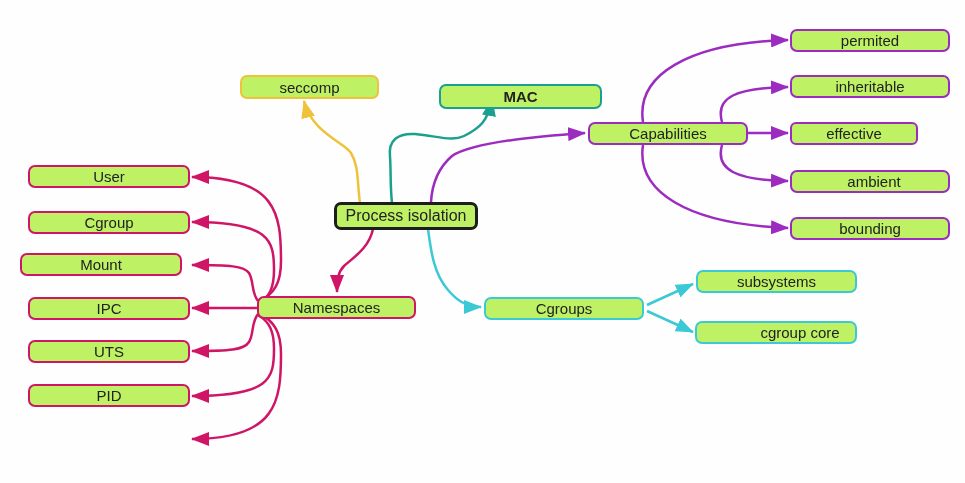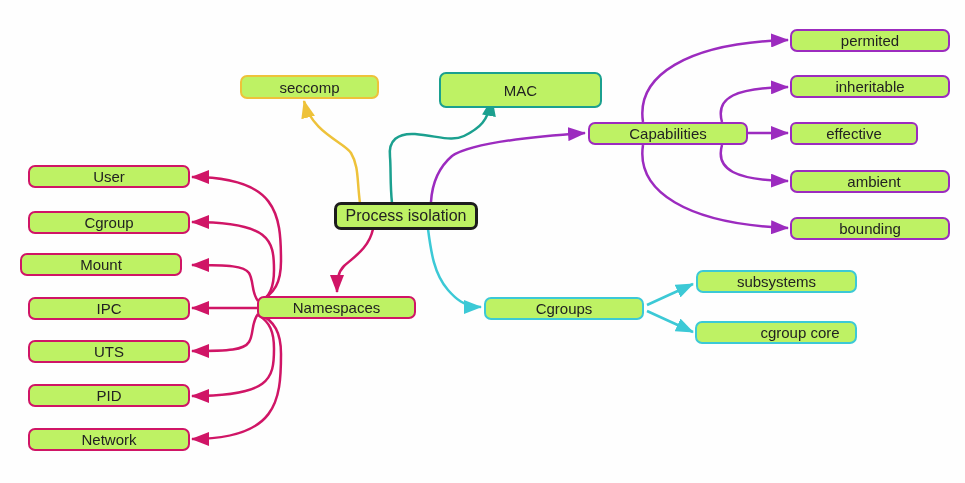--- a/index.html
+++ b/index.html
@@ -74,21 +74,21 @@
     <path class="edge pink" d="M 258,313 C 275,321 281,333 281,354 C 281,401 277,439 192,439" marker-end="url(#arr-pink)"></path>
   </svg>
 
   <div class="node root" style="left:334px;top:202px;width:144px;height:28px;">
       <span>Process isolation</span>
     </div>
 
   <div class="node yellow" style="left:240px;top:75px;width:139px;height:24px;">
       <span>seccomp</span>
     </div>
-  <div class="node teal" style="left:439px;top:72px;width:163px;height:36px;">
+  <div class="node teal" style="left:439px;top:84px;width:163px;height:25px;font-weight:bold;">
       <span>MAC</span>
     </div>
 
   <div class="node purple" style="left:588px;top:122px;width:160px;height:23px;">
       <span>Capabilities</span>
     </div>
   <div class="node purple" style="left:790px;top:29px;width:160px;height:23px;">
       <span>permited</span>
     </div>
   <div class="node purple" style="left:790px;top:75px;width:160px;height:23px;">
@@ -128,16 +128,13 @@
     </div>
   <div class="node pink" style="left:28px;top:297px;width:162px;height:23px;">
       <span>IPC</span>
     </div>
   <div class="node pink" style="left:28px;top:340px;width:162px;height:23px;">
       <span>UTS</span>
     </div>
   <div class="node pink" style="left:28px;top:384px;width:162px;height:23px;">
       <span>PID</span>
     </div>
-  <div class="node pink" style="left:28px;top:428px;width:162px;height:23px;">
-      <span>Network</span>
-    </div>
 </div>
 
 </body></html>

